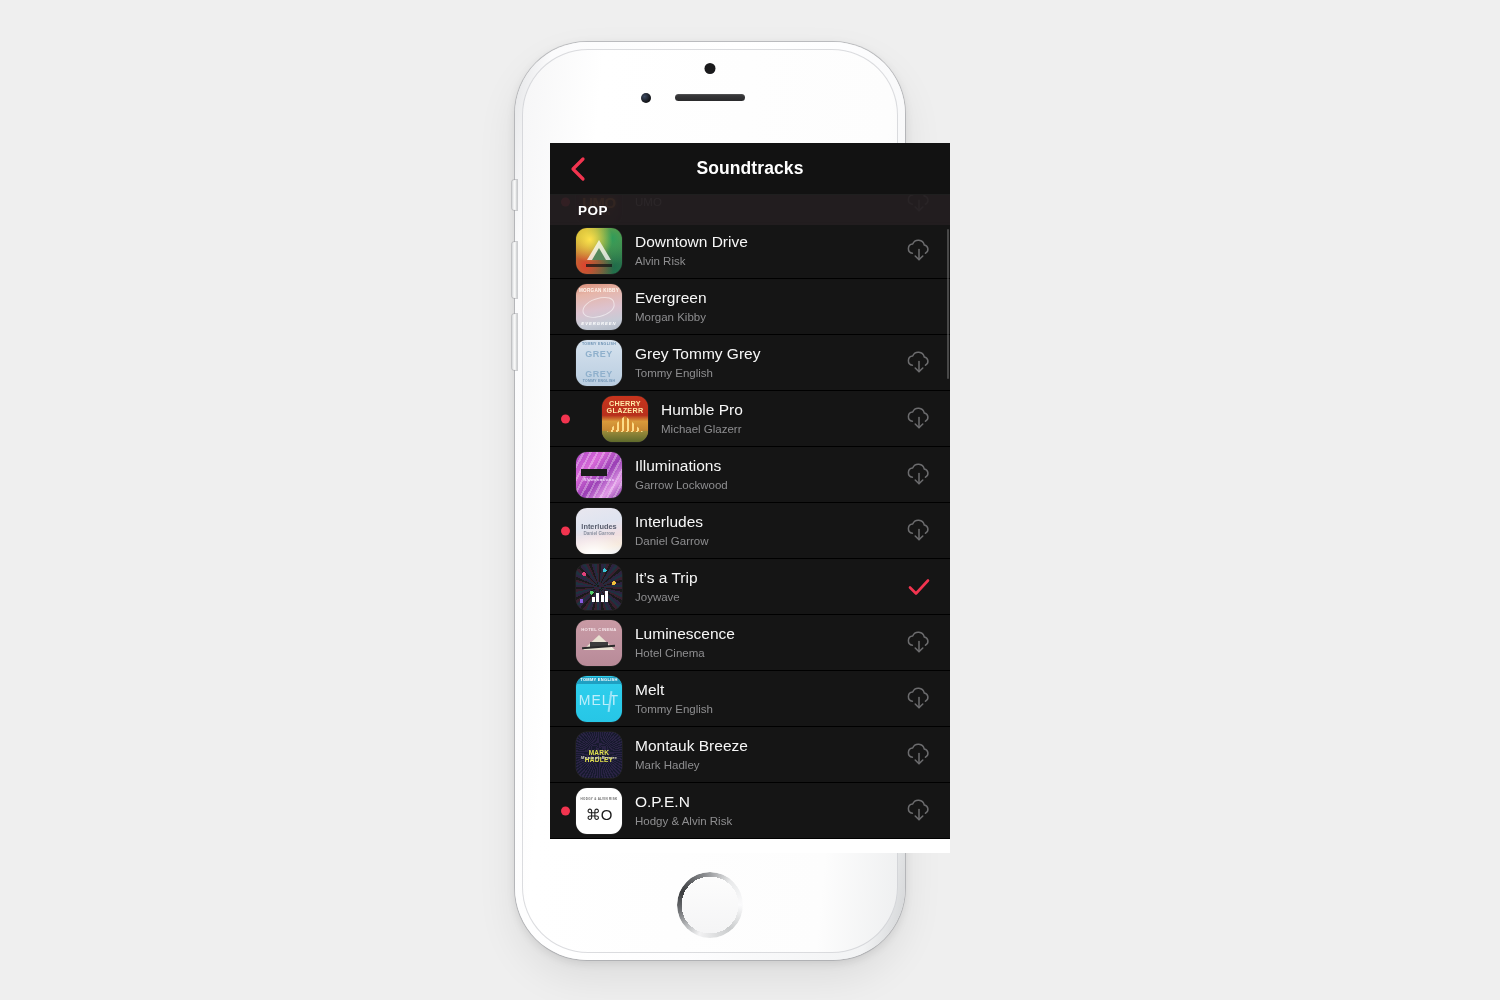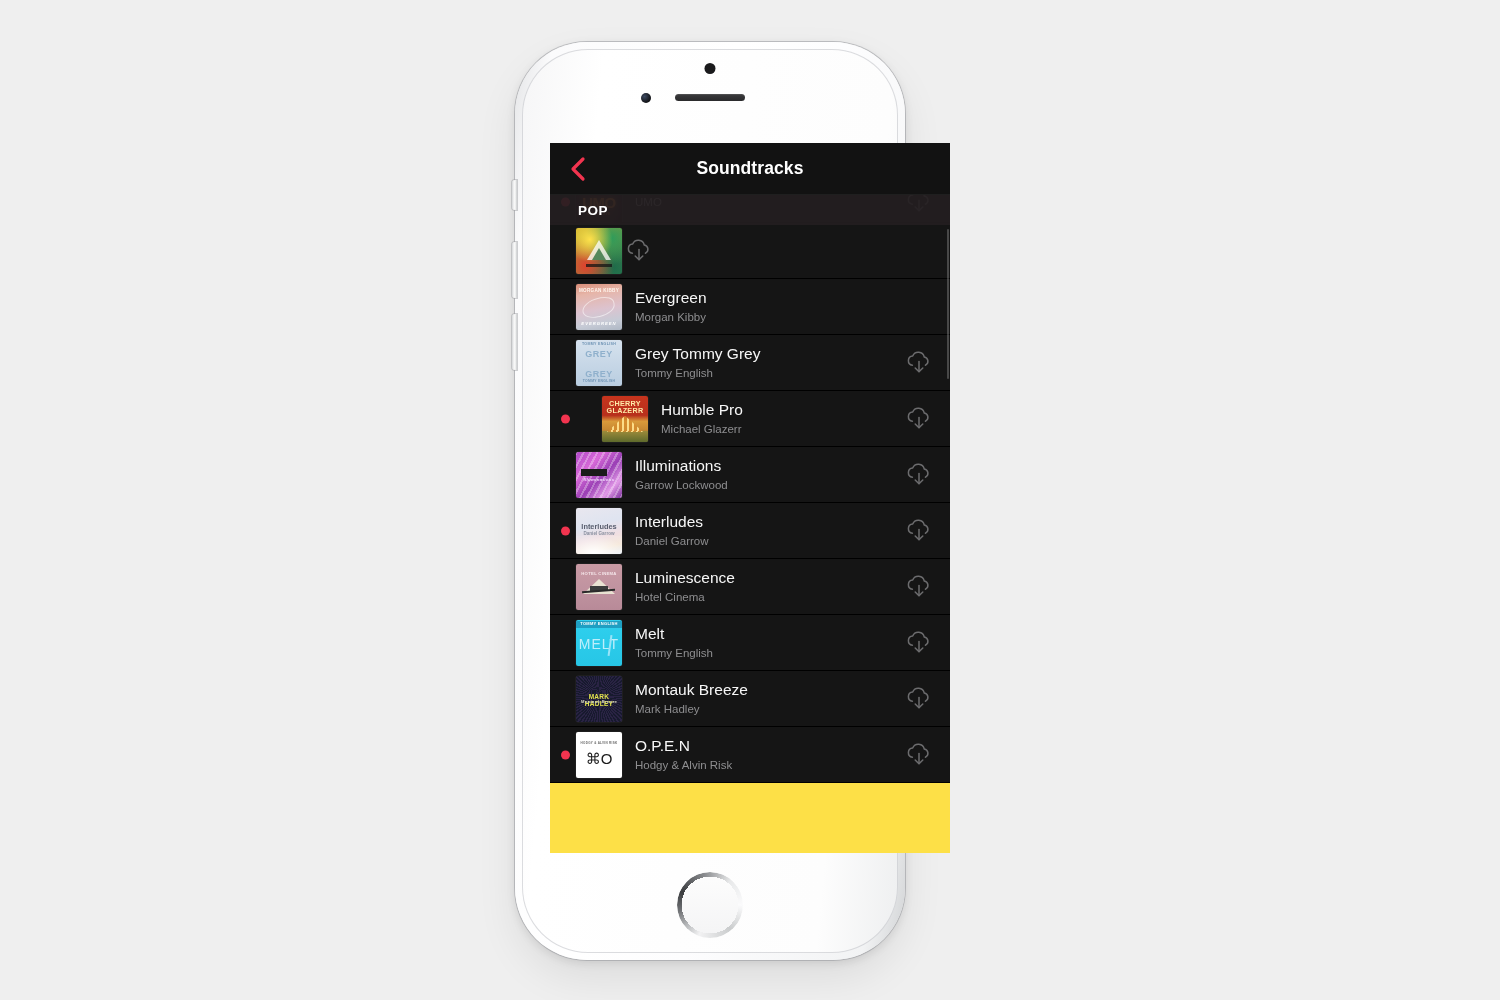--- a/index.html
+++ b/index.html
@@ -123,21 +123,21 @@
     color: #ffffff;
     font-size: 17.5px;
     font-weight: 700;
     letter-spacing: 0.1px;
   }
 
   
   .list-wrap {
     position: relative;
     height: 658px;
-    background: #fde047;
+    background: #ffffff;
     overflow: hidden;
   }
 
   
   .section-header {
     position: absolute;
     left: 0; top: 0; right: 0;
     height: 30px;
     display: flex; align-items: center;
     padding-left: 28px;
@@ -172,21 +172,21 @@
     left: 11px; top: 50%;
     transform: translateY(-50%);
     width: 9px; height: 9px;
     border-radius: 50%;
     background: #f2344f;
   }
 
   .art {
     flex: 0 0 auto;
     width: 46px; height: 46px;
-    border-radius: 2px;
+    border-radius: 11px;
     overflow: hidden;
     position: relative;
     background: #222;
     box-shadow: 0 0 0 0.5px rgba(255,255,255,0.08);
   }
   .art-label {
     position: absolute;
     left: 0; right: 0;
     text-align: center;
     font-size: 5px;
@@ -417,20 +417,24 @@
                   <polyline points="10.2,18 14,21.8 17.8,18" fill="none" stroke="#6c6c6e" stroke-width="1.5" stroke-linecap="round" stroke-linejoin="round"></polyline>
                 </svg>
               </div>
             </div>
             <div class="row">
               <div class="art art-downtown">
                 <div class="tri"></div>
                 <div class="tri-in"></div>
                 <div class="bar"></div>
               </div>
+              <div class="meta">
+                <div class="t-title">Downtown Drive</div>
+                <div class="t-artist">Alvin Risk</div>
+              </div>
               <div class="action">
                 <svg width="28" height="26" viewBox="0 0 28 26">
                   <path d="M7.4,15.2 a4.6,4.6 0 0 1 0.3,-9.15 a6.1,6.1 0 0 1 11.6,1.0 a4.3,4.3 0 0 1 1.1,8.15" fill="none" stroke="#6c6c6e" stroke-width="1.5" stroke-linecap="round" stroke-linejoin="round"></path>
                   <line x1="14" y1="11.5" x2="14" y2="21.5" stroke="#6c6c6e" stroke-width="1.5" stroke-linecap="round"></line>
                   <polyline points="10.2,18 14,21.8 17.8,18" fill="none" stroke="#6c6c6e" stroke-width="1.5" stroke-linecap="round" stroke-linejoin="round"></polyline>
                 </svg>
               </div>
             </div>
             <div class="row">
               <div class="art art-evergreen">
@@ -514,20 +518,39 @@
               </div>
               <div class="action">
                 <svg width="28" height="26" viewBox="0 0 28 26">
                   <path d="M7.4,15.2 a4.6,4.6 0 0 1 0.3,-9.15 a6.1,6.1 0 0 1 11.6,1.0 a4.3,4.3 0 0 1 1.1,8.15" fill="none" stroke="#6c6c6e" stroke-width="1.5" stroke-linecap="round" stroke-linejoin="round"></path>
                   <line x1="14" y1="11.5" x2="14" y2="21.5" stroke="#6c6c6e" stroke-width="1.5" stroke-linecap="round"></line>
                   <polyline points="10.2,18 14,21.8 17.8,18" fill="none" stroke="#6c6c6e" stroke-width="1.5" stroke-linecap="round" stroke-linejoin="round"></polyline>
                 </svg>
               </div>
             </div>
             <div class="row">
+              <div class="art art-trip">
+                <div class="bars">
+                  <i style="height:5px"></i>
+                  <i style="height:9px"></i>
+                  <i style="height:7px"></i>
+                  <i style="height:11px"></i>
+                </div>
+              </div>
+              <div class="meta">
+                <div class="t-title">It’s a Trip</div>
+                <div class="t-artist">Joywave</div>
+              </div>
+              <div class="action">
+                <svg width="22" height="18" viewBox="0 0 22 18">
+                  <polyline points="2,9.5 8,15.5 20,2.5" fill="none" stroke="#f2344f" stroke-width="2.6" stroke-linecap="round" stroke-linejoin="round"></polyline>
+                </svg>
+              </div>
+            </div>
+            <div class="row">
               <div class="art art-lumin">
                 <div class="art-label lu-top">Hotel Cinema</div>
                 <div class="mtn"></div>
                 <div class="plate"></div>
                 <div class="mline"></div>
               </div>
               <div class="meta">
                 <div class="t-title">Luminescence</div>
                 <div class="t-artist">Hotel Cinema</div>
               </div>

